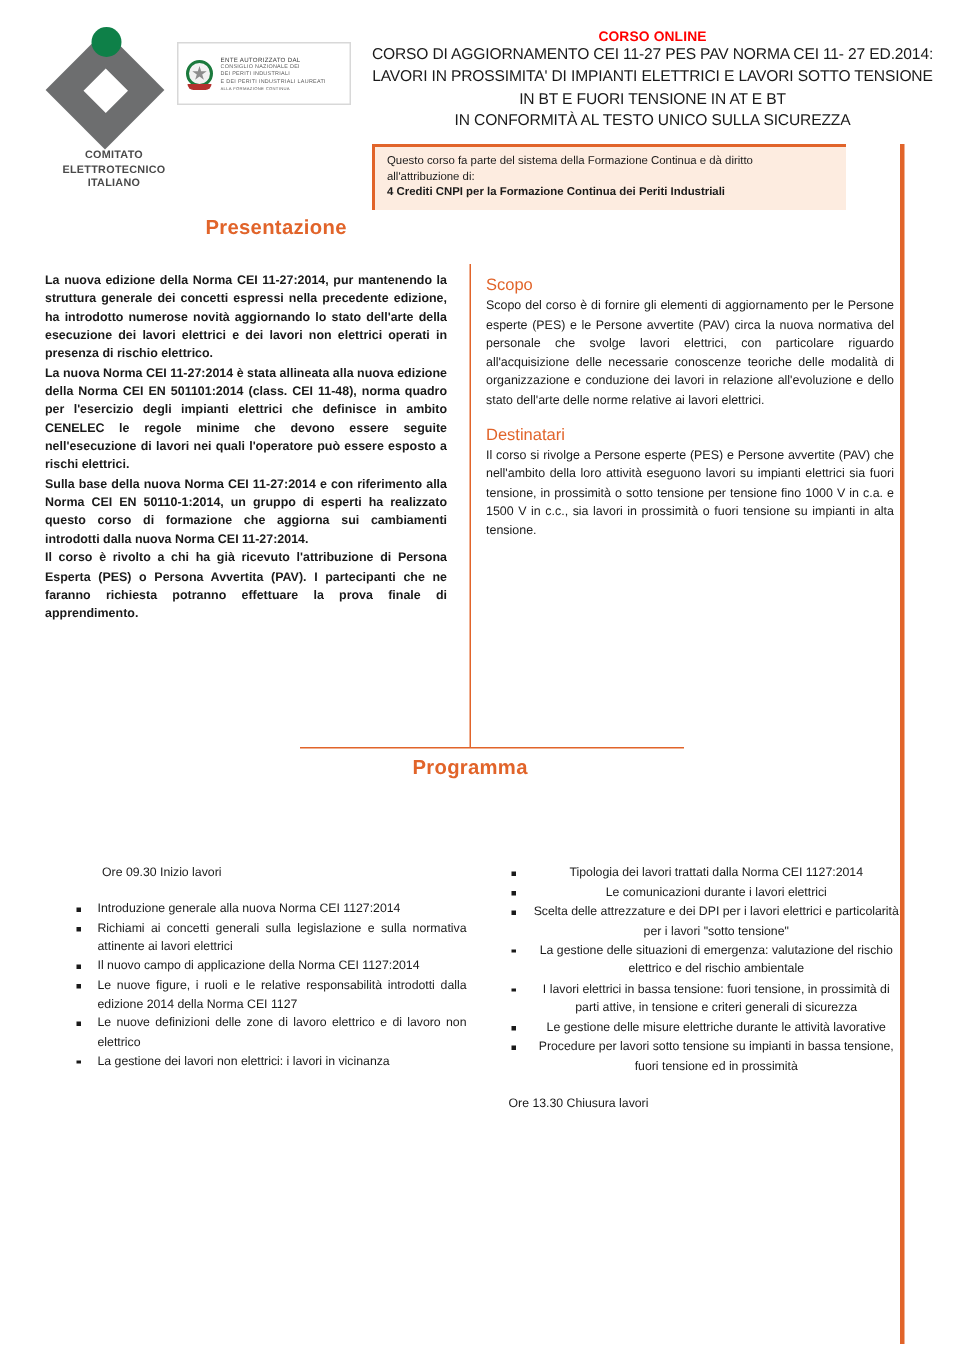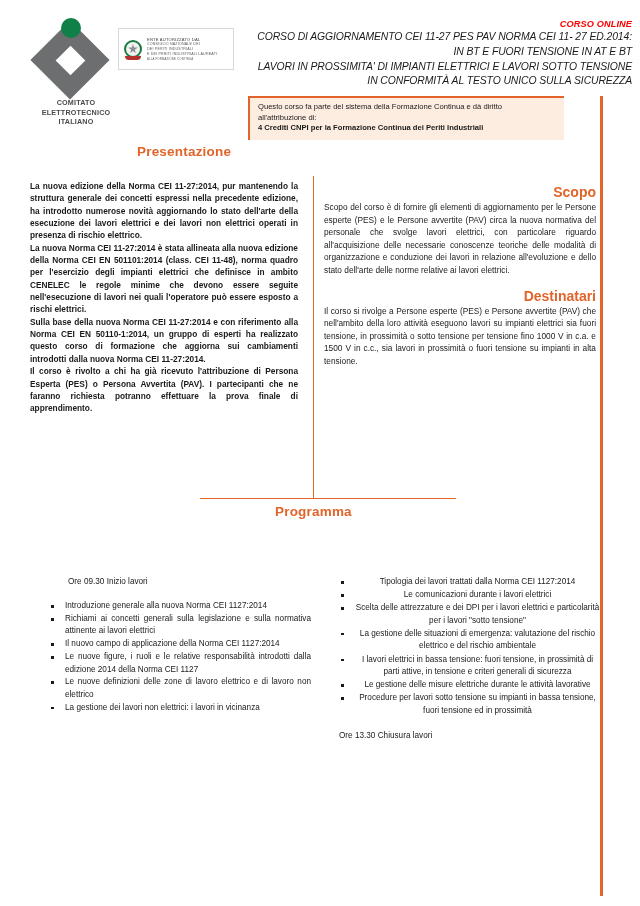--- a/index.html
+++ b/index.html
@@ -120,22 +120,21 @@
     white-space: nowrap;
     overflow: hidden;
   }
   #accredit-text .ln.l0 { font-size: 4.1px; color: #3c3c3c; }
   #accredit-text .ln.l5 { font-size: 2.8px; }
 
   #title-block {
     position: absolute;
     right: 8px; top: 18px;
     width: 394px;
-    text-align: right;
-    font-style: italic;
+    text-align: center;
   }
   #course-online {
     font-size: 9.2px;
     font-weight: bold;
     color: #ff0000;
     letter-spacing: 0.1px;
     line-height: 12px;
   }
   #title-block .tline {
     font-size: 10.4px;
@@ -187,25 +186,24 @@
     position: absolute;
     font-size: 13.5px;
     font-weight: bold;
     color: #e1642a;
     letter-spacing: 0.2px;
   }
   #h-presentazione { left: 137px; top: 144px; }
   #h-programma { left: 275px; top: 504px; }
 
   .sub-heading {
-    font-size: 14px;
-    font-weight: bold;
+    font-size: 11px;
+    font-weight: normal;
     color: #e1642a;
     margin-bottom: 1px;
-    text-align: right;
   }
 
   
   #col-left {
     position: absolute;
     left: 30px; top: 180px;
     width: 268px;
   }
   #col-left p {
     margin: 0;
@@ -315,22 +313,22 @@
       <div class="ln">CONSIGLIO NAZIONALE DEI</div>
       <div class="ln">DEI PERITI INDUSTRIALI</div>
       <div class="ln">E DEI PERITI INDUSTRIALI LAUREATI</div>
       <div class="ln l5">ALLA FORMAZIONE CONTINUA</div>
     </div>
   </div>
 
   <div id="title-block">
     <div id="course-online">CORSO ONLINE</div>
     <div class="tline">CORSO DI AGGIORNAMENTO CEI 11-27 PES PAV NORMA CEI 11- 27 ED.2014:</div>
+    <div class="tline">LAVORI IN PROSSIMITA' DI IMPIANTI ELETTRICI E LAVORI SOTTO TENSIONE</div>
     <div class="tline">IN BT E FUORI TENSIONE IN AT E BT</div>
-    <div class="tline">LAVORI IN PROSSIMITA' DI IMPIANTI ELETTRICI E LAVORI SOTTO TENSIONE</div>
     <div class="tline">IN CONFORMITÀ AL TESTO UNICO SULLA SICUREZZA</div>
   </div>
 
   <div id="credits-box">
     <div class="cl cl1">Questo corso fa parte del sistema della Formazione Continua e dà diritto</div>
     <div class="cl cl2">all'attribuzione di:</div>
     <div class="cl cl3">4 Crediti  CNPI per la Formazione Continua dei Periti Industriali</div>
   </div>
 </div>
 

